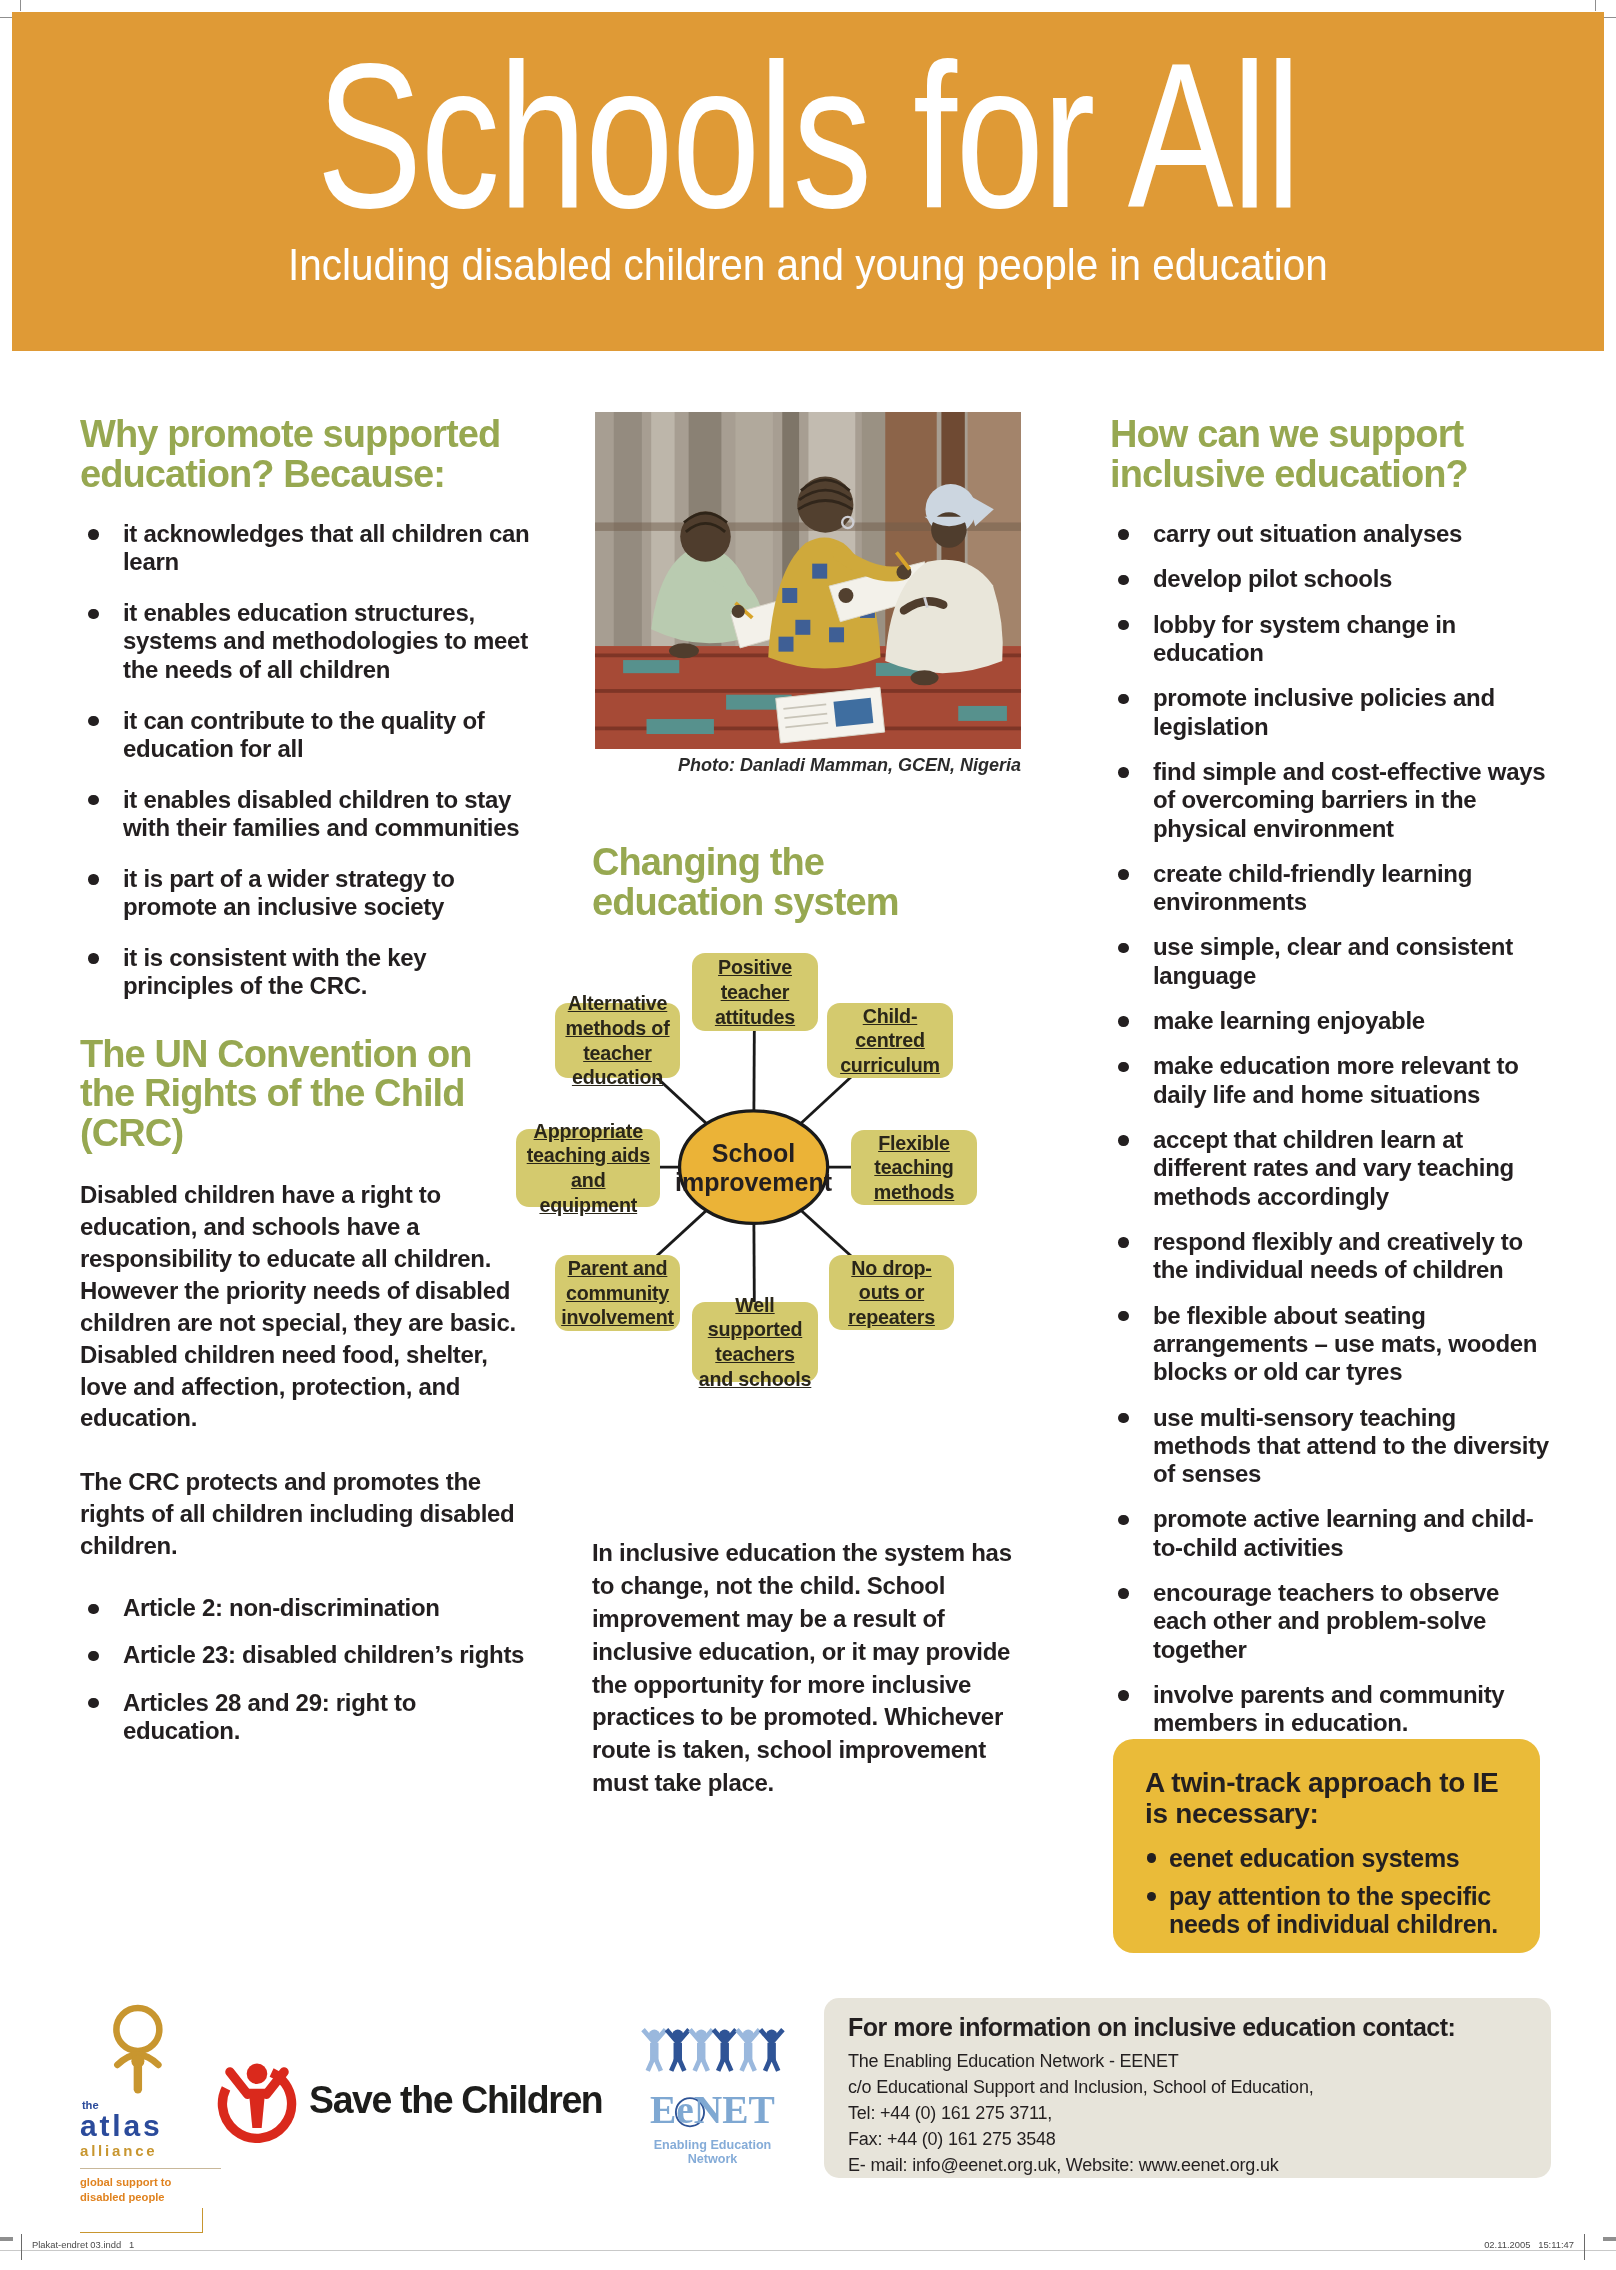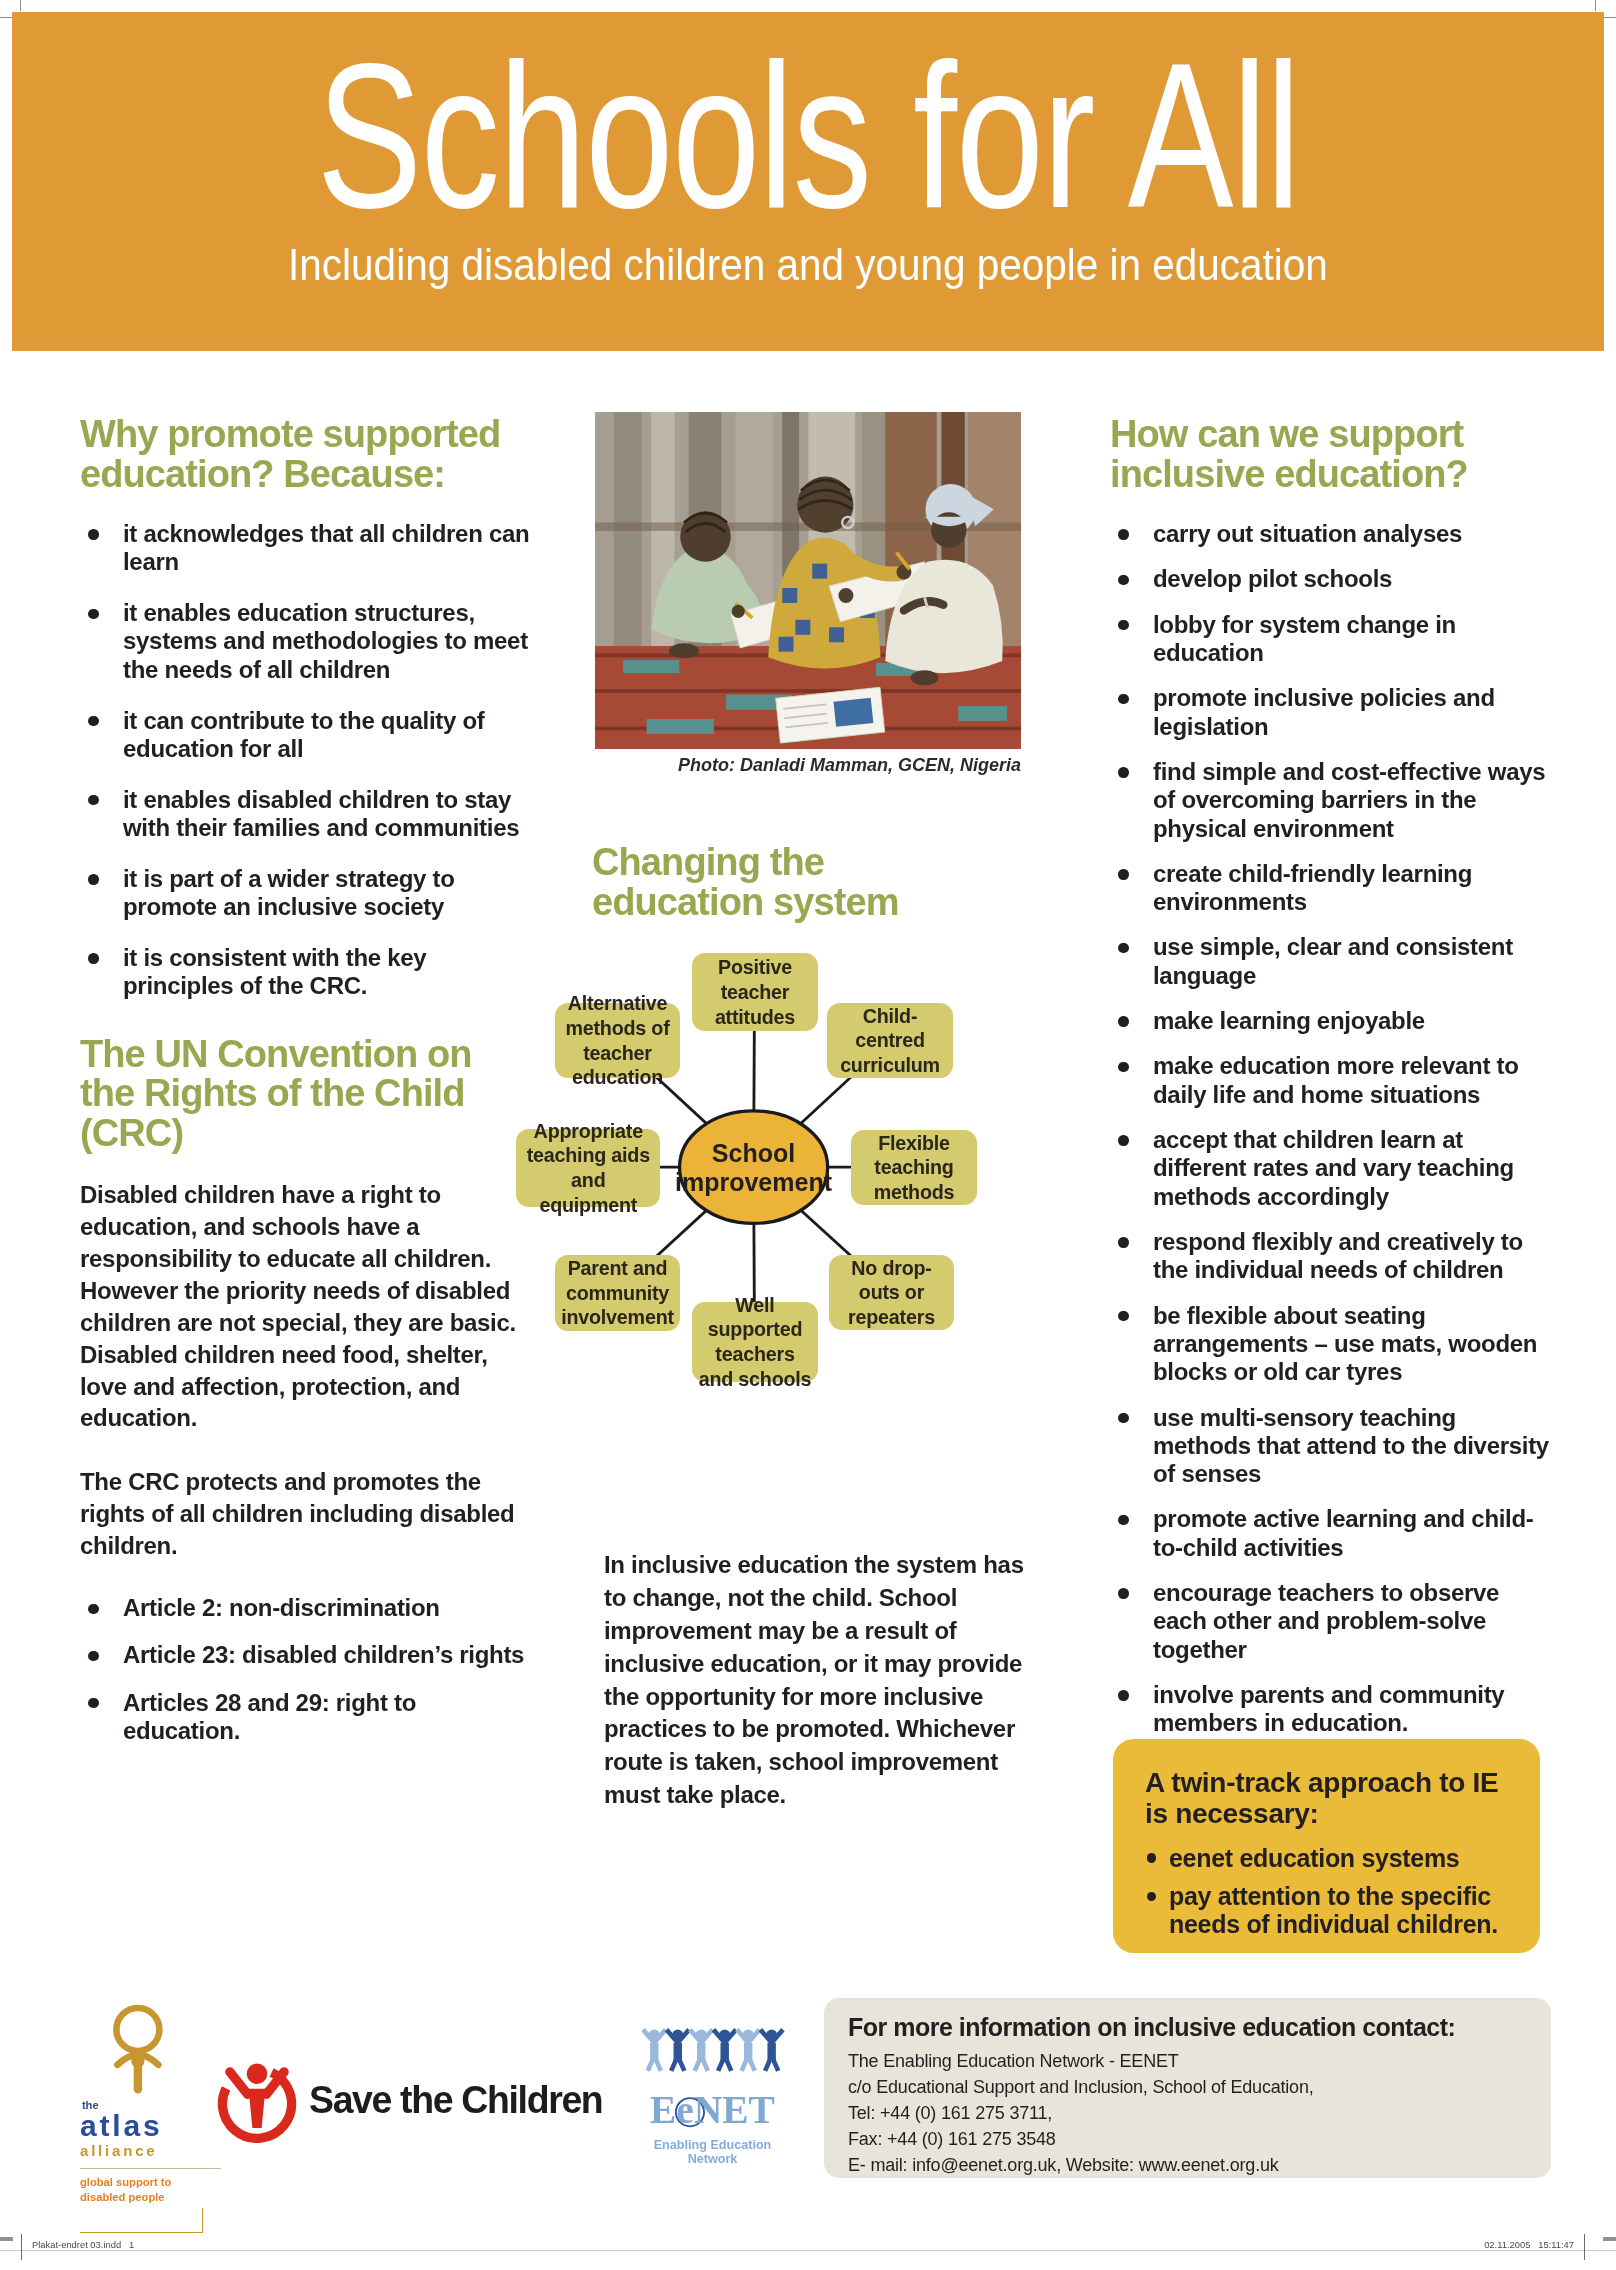--- a/index.html
+++ b/index.html
@@ -37,28 +37,28 @@
   .col-right{position:absolute;left:1110px;top:415px;width:448px;}
   .col-right ul.blt li{margin-bottom:17px;}
 
   
   .photo{position:absolute;left:595px;top:412px;width:426px;height:337px;}
   .photo svg{display:block;}
   .caption{position:absolute;left:595px;top:755px;width:426px;text-align:right;
            font-size:18px;font-style:italic;font-weight:700;color:#2b2b2b;}
   .mid-heading{position:absolute;left:592px;top:843px;width:347px;}
   .mid-para{position:absolute;left:592px;top:1537px;width:444px;
-            font-size:24px;font-weight:700;line-height:1.37;letter-spacing:-0.3px;margin:12px;}
+            font-size:24px;font-weight:700;line-height:1.37;letter-spacing:-0.3px;margin:0;}
 
   
   .diagram{position:absolute;left:506px;top:944px;width:483px;height:450px;}
   .diagram svg{position:absolute;left:0;top:0;}
   .node{position:absolute;background:#D4CA6E;border-radius:13px;display:flex;align-items:center;
         justify-content:center;text-align:center;font-size:19.7px;font-weight:700;line-height:1.25;
-        letter-spacing:-0.2px;color:#2a2619;padding:1.9px 5.6px;box-sizing:border-box;}
+        letter-spacing:-0.2px;color:#2a2619;padding:1.9px 5.6px;box-sizing:border-box;text-decoration:underline;}
   .hub-label{position:absolute;left:177px;top:186px;width:141px;height:75px;display:flex;
         align-items:center;justify-content:center;text-align:center;font-size:25px;font-weight:600;
         line-height:1.15;color:#231F20;}
 
   
   .twin-box{position:absolute;left:1113px;top:1739px;width:427px;height:214px;background:#EABB39;
         border-radius:20.6px;box-sizing:border-box;padding:28px 26px 0 32px;}
   .twin-box .tb-head{font-size:28px;font-weight:700;line-height:1.12;letter-spacing:-0.3px;margin:0 0 15px 0;}
   .twin-box ul{list-style:none;margin:0;padding:0;}
   .twin-box li{position:relative;padding-left:24px;font-size:25px;font-weight:700;line-height:1.1;

